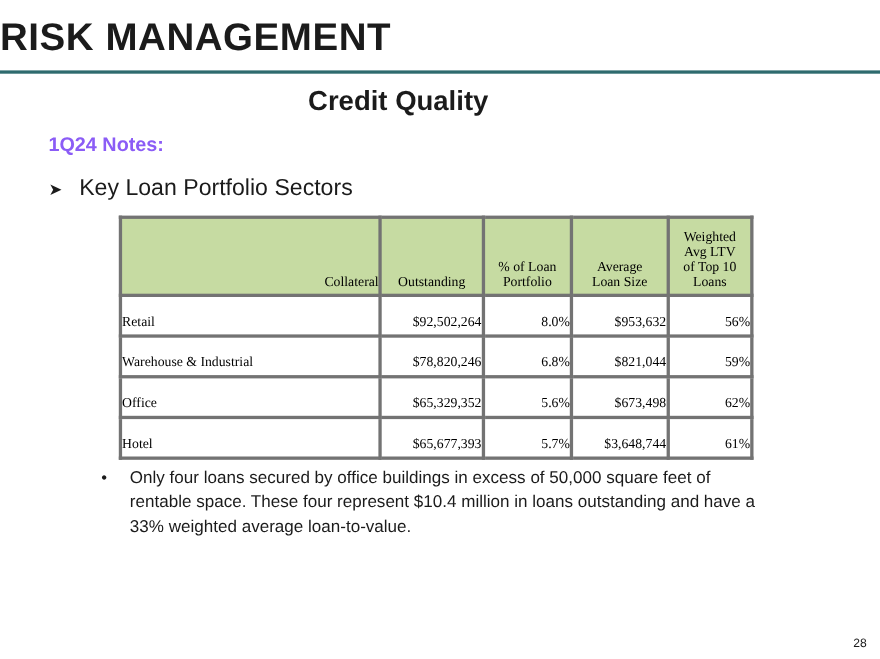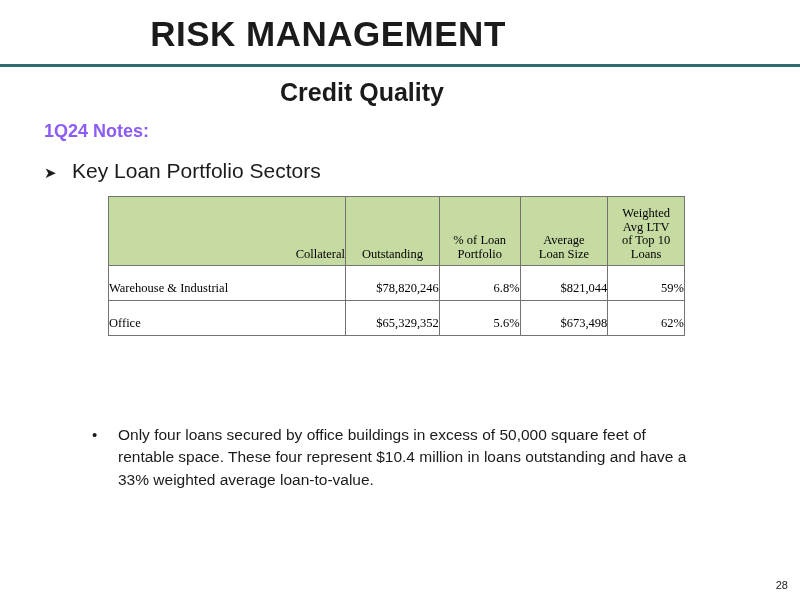--- a/index.html
+++ b/index.html
@@ -17,21 +17,21 @@
   .slide {
     position: relative;
     width: 800px;
     height: 599px;
   }
   .slide-title {
     position: absolute;
     top: 14px;
     left: 0;
     width: 656px;
-    text-align: center;
+    text-align: left;
     font-size: 35px;
     font-weight: bold;
     color: #1b1b1b;
     letter-spacing: 0.5px;
   }
   .title-rule {
     position: absolute;
     top: 64px;
     left: 0;
     width: 800px;
@@ -78,21 +78,21 @@
     top: 196px;
     left: 108px;
     width: 577px;
     border-collapse: collapse;
     font-family: "Liberation Serif", serif;
     font-size: 12.5px;
     color: #000000;
   }
   table.data-table th,
   table.data-table td {
-    border: 1px solid #737373;
+    border: 3px solid #737373;
     padding: 0;
   }
   table.data-table thead th {
     background: #c6dba2;
     height: 64px;
     vertical-align: bottom;
     text-align: center;
     font-weight: normal;
     padding-bottom: 4px;
     line-height: 1.08;
@@ -190,33 +190,47 @@
         <th>
           <div>Weighted</div>
           <div>Avg LTV</div>
           <div>of Top 10</div>
           <div>Loans</div>
         </th>
       </tr>
     </thead>
     <tbody>
       <tr>
+        <td class="c-name">Retail</td>
+        <td class="c-num">$92,502,264</td>
+        <td class="c-num">8.0%</td>
+        <td class="c-num">$953,632</td>
+        <td class="c-num">56%</td>
+      </tr>
+      <tr>
         <td class="c-name">Warehouse &amp; Industrial</td>
         <td class="c-num">$78,820,246</td>
         <td class="c-num">6.8%</td>
         <td class="c-num">$821,044</td>
         <td class="c-num">59%</td>
       </tr>
       <tr>
         <td class="c-name">Office</td>
         <td class="c-num">$65,329,352</td>
         <td class="c-num">5.6%</td>
         <td class="c-num">$673,498</td>
         <td class="c-num">62%</td>
       </tr>
+      <tr>
+        <td class="c-name">Hotel</td>
+        <td class="c-num">$65,677,393</td>
+        <td class="c-num">5.7%</td>
+        <td class="c-num">$3,648,744</td>
+        <td class="c-num">61%</td>
+      </tr>
     </tbody>
   </table>
 
   <div class="sub-bullets">
     <span class="sub-bullet-dot">•</span>
     <span class="sub-bullet-text">Only four loans secured by office buildings in excess of 50,000 square feet of rentable space.  These four represent $10.4 million in loans outstanding and have a 33% weighted average loan-to-value.</span>
   </div>
 
   <div class="page-number">28</div>
 </div>

